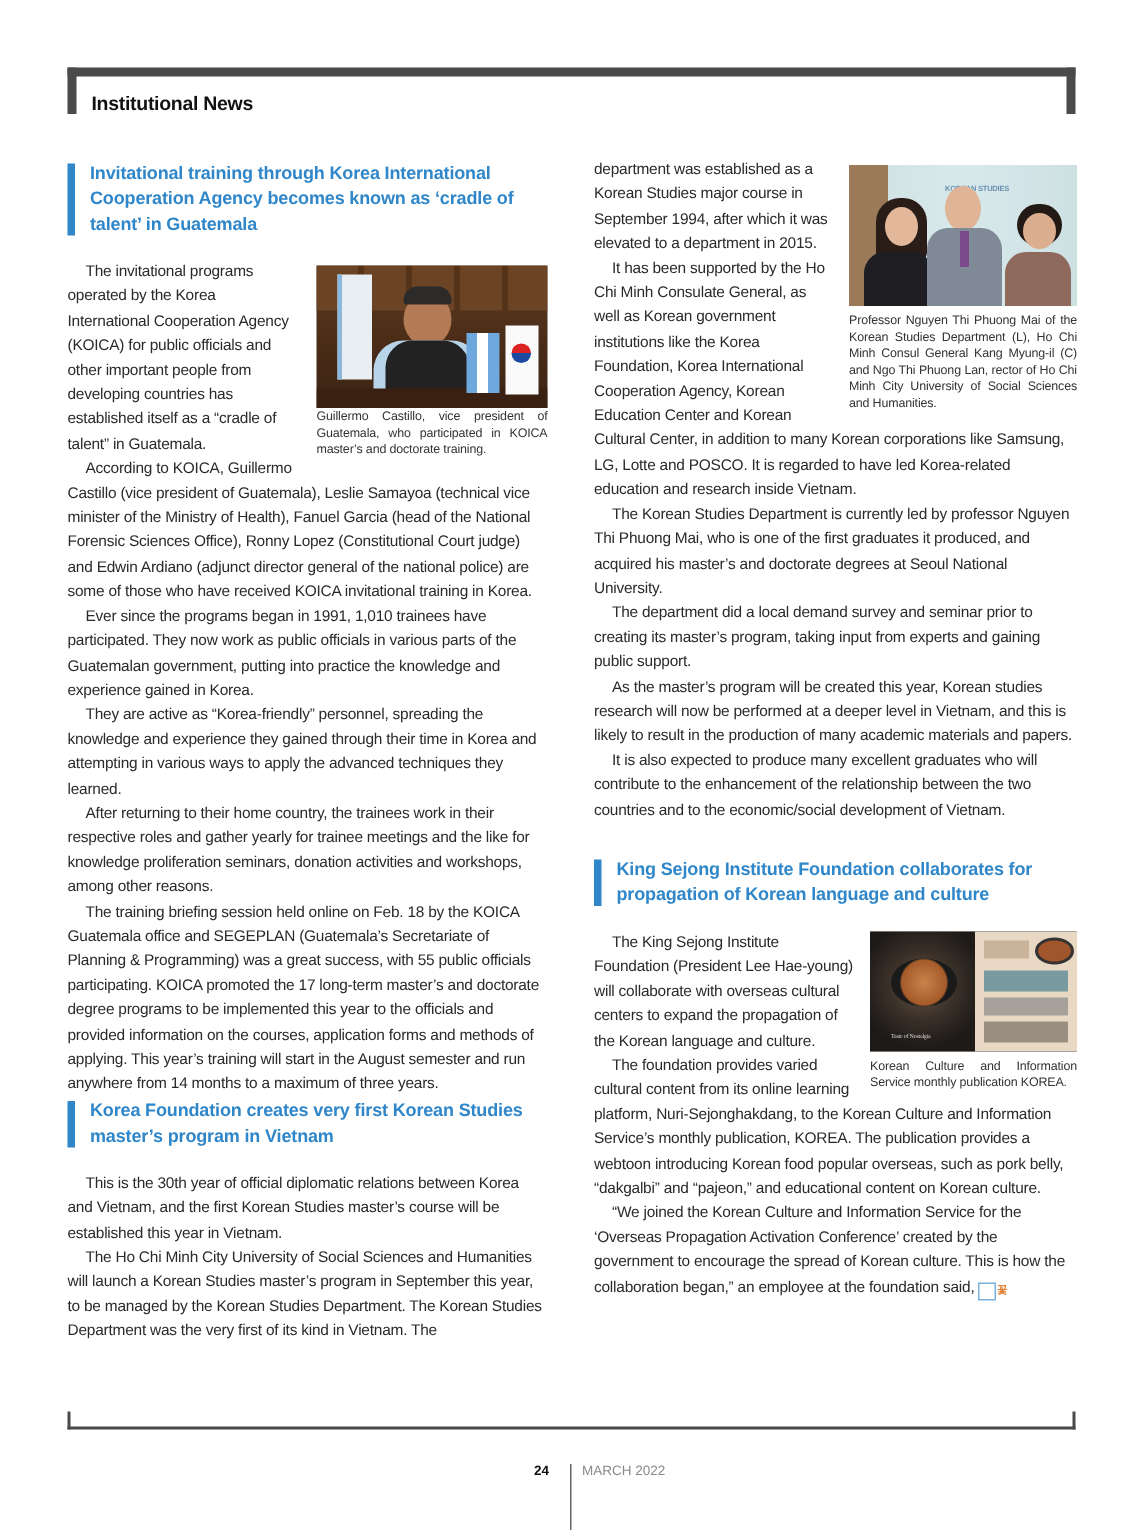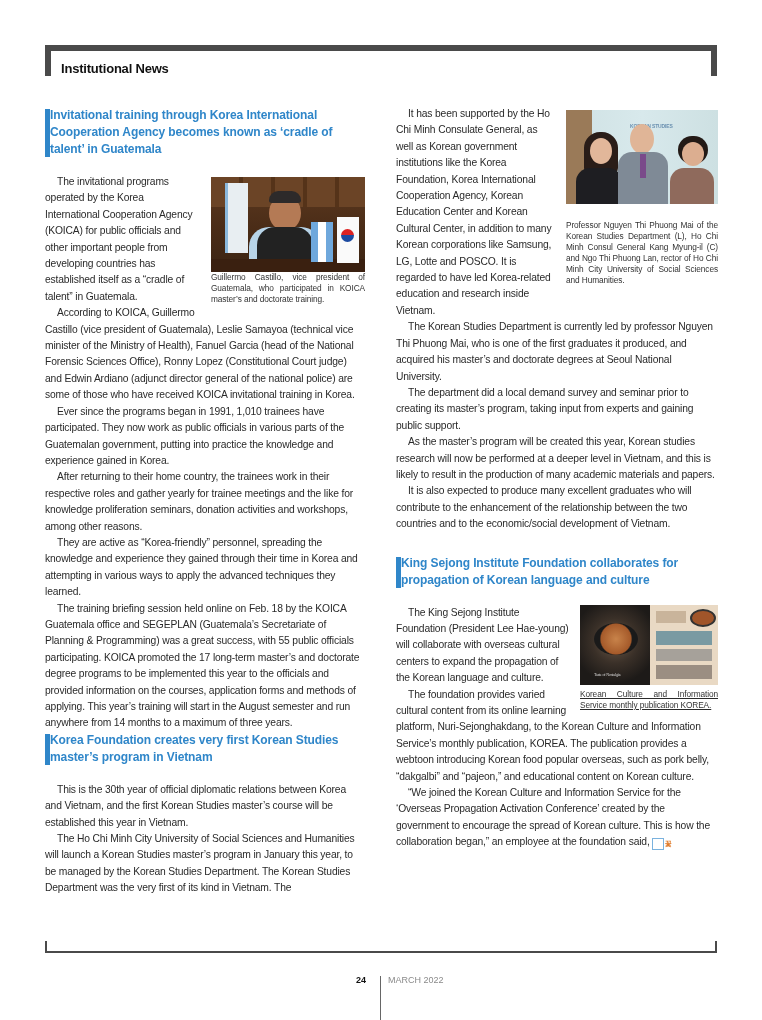--- a/index.html
+++ b/index.html
@@ -12,33 +12,33 @@
 
     .frame-bot { position:absolute; left:45px; top:951px; width:672px; height:2px; background:#4a4a4a; }
     .frame-bl { position:absolute; left:45px; top:941px; width:2px; height:12px; background:#4a4a4a; }
     .frame-br { position:absolute; left:715px; top:941px; width:2px; height:12px; background:#4a4a4a; }
 
     .col { position:absolute; font-size:10.3px; line-height:16.4px; color:#2a2a2a; letter-spacing:-0.15px; }
     .col p { margin:0; text-indent:12px; }
     .col-left { left:45px; top:107px; width:320px; }
     .col-right { left:396px; top:107px; width:322px; }
 
-    .headline { position:relative; padding-left:5px; margin:0 0 16px 0; font-size:12px; line-height:17px;
+    .headline { position:relative; padding-left:15px; margin:0 0 16px 0; font-size:12px; line-height:17px;
                 font-weight:bold; color:#2f86c9; letter-spacing:-0.1px; }
     .headline .bar { position:absolute; left:0; top:2px; bottom:1px; width:5px; background:#2f86c9; }
 
     .fig { float:right; margin:0 0 2px 10px; }
     .fig .cap { font-size:8.3px; line-height:11px; color:#333; text-align:justify; letter-spacing:-0.1px; }
     .fig-1 { width:154px; margin-top:3px; }
     .fig-1 .img { width:154px; height:95px; position:relative; overflow:hidden;
                   background:linear-gradient(180deg,#5e3a20 0%,#4a2c17 55%,#3b2413 100%); }
     .fig-2 { width:152px; margin-top:4px; }
     .fig-2 .img { width:152px; height:94px; position:relative; overflow:hidden;
                   background:linear-gradient(90deg,#cfe1e3 0%,#d8e9ec 50%,#cde0e2 100%); }
-    .fig-3 { width:138px; margin-top:0;text-decoration:underline; }
+    .fig-3 { width:138px; margin-top:0; }
     .fig-3 .img { width:138px; height:80px; position:relative; overflow:hidden; background:#2a2624; }
 
     .shape { position:absolute; }
     .end-mark { display:inline-block; width:10px; height:10px; border:1px solid #7ab2de; vertical-align:-1px;
                 font-size:7px; line-height:10px; text-align:center; color:#e07b2a; font-weight:bold; margin-left:2px; }
 
     .footer-num { position:absolute; left:356px; top:975px; width:18px; text-align:left; font-size:9px; font-weight:bold; color:#111; }
     .footer-sep { position:absolute; left:380px; top:976px; width:1px; height:44px; background:#666; }
     .footer-date { position:absolute; left:388px; top:975px; font-size:9px; color:#8a8a8a; }
   </style>
@@ -69,54 +69,55 @@
         <div class="shape" style="left:0;top:82px;width:154px;height:13px;background:#3a2010;"></div>
         <div class="shape" style="left:100px;top:45px;width:22px;height:40px;background:linear-gradient(90deg,#6fa8dc 0 33%,#fff 33% 66%,#6fa8dc 66%);"></div>
         <div class="shape" style="left:126px;top:40px;width:22px;height:46px;background:#fafafa;"></div>
         <div class="shape" style="left:130px;top:52px;width:13px;height:13px;border-radius:50%;background:linear-gradient(180deg,#d22 50%,#1c4aa0 50%);"></div>
       </div>
       <div class="cap">Guillermo Castillo, vice president of Guatemala, who participated in KOICA master’s and doctorate training.</div>
     </div>
     <p>The invitational programs operated by the Korea International Cooperation Agency (KOICA) for public officials and other important people from developing countries has established itself as a “cradle of talent” in Guatemala.</p>
     <p>According to KOICA, Guillermo Castillo (vice president of Guatemala), Leslie Samayoa (technical vice minister of the Ministry of Health), Fanuel Garcia (head of the National Forensic Sciences Office), Ronny Lopez (Constitutional Court judge) and Edwin Ardiano (adjunct director general of the national police) are some of those who have received KOICA invitational training in Korea.</p>
     <p>Ever since the programs began in 1991, 1,010 trainees have participated. They now work as public officials in various parts of the Guatemalan government, putting into practice the knowledge and experience gained in Korea.</p>
+    <p>They are active as “Korea-friendly” personnel, spreading the knowledge and experience they gained through their time in Korea and attempting in various ways to apply the advanced techniques they learned.</p>
     <p>After returning to their home country, the trainees work in their respective roles and gather yearly for trainee meetings and the like for knowledge proliferation seminars, donation activities and workshops, among other reasons.</p>
-    <p>They are active as “Korea-friendly” personnel, spreading the knowledge and experience they gained through their time in Korea and attempting in various ways to apply the advanced techniques they learned.</p>
     <p>The training briefing session held online on Feb. 18 by the KOICA Guatemala office and SEGEPLAN (Guatemala’s Secretariate of Planning &amp; Programming) was a great success, with 55 public officials participating. KOICA promoted the 17 long-term master’s and doctorate degree programs to be implemented this year to the officials and provided information on the courses, application forms and methods of applying. This year’s training will start in the August semester and run anywhere from 14 months to a maximum of three years.</p>
   </div>
 
   <h2 class="headline" style="">
     <span class="bar"></span>
     <span>Korea Foundation creates very first Korean Studies master’s program in Vietnam</span>
   </h2>
 
   <div style="margin-top:4px;">
     <p>This is the 30th year of official diplomatic relations between Korea and Vietnam, and the first Korean Studies master’s course will be established this year in Vietnam.</p>
-    <p>The Ho Chi Minh City University of Social Sciences and Humanities will launch a Korean Studies master’s program in January this year, to be managed by the Korean Studies Department. The Korean Studies Department was the very first of its kind in Vietnam. The</p>
+    <p>The Ho Chi Minh City University of Social Sciences and Humanities will launch a Korean Studies master’s program in September this year, to be managed by the Korean Studies Department. The Korean Studies Department was the very first of its kind in Vietnam. The</p>
   </div>
 </div>
 
 <div class="col col-right" style="top:106px;">
   <div>
     <div class="fig fig-2">
       <div class="img">
         <div class="shape" style="left:0;top:0;width:26px;height:94px;background:#9a7a58;"></div>
         <div class="shape" style="left:64px;top:8px;width:78px;font-size:5px;color:#6a90b0;font-weight:bold;">KOREAN STUDIES</div>
         <div class="shape" style="left:18px;top:22px;width:34px;height:44px;border-radius:16px 16px 8px 8px;background:#2a1d18;"></div>
         <div class="shape" style="left:24px;top:28px;width:22px;height:26px;border-radius:50%;background:#e2b79a;"></div>
         <div class="shape" style="left:10px;top:58px;width:46px;height:40px;border-radius:14px 14px 0 0;background:#1e1e22;"></div>
         <div class="shape" style="left:64px;top:14px;width:24px;height:30px;border-radius:50%;background:#e0b597;"></div>
         <div class="shape" style="left:52px;top:42px;width:50px;height:52px;border-radius:14px 14px 0 0;background:#7f8a96;"></div>
         <div class="shape" style="left:74px;top:44px;width:6px;height:24px;background:#7a4a8a;"></div>
         <div class="shape" style="left:112px;top:26px;width:30px;height:28px;border-radius:14px;background:#231a16;"></div>
         <div class="shape" style="left:116px;top:32px;width:22px;height:24px;border-radius:50%;background:#dcae90;"></div>
         <div class="shape" style="left:104px;top:58px;width:44px;height:38px;border-radius:14px 14px 0 0;background:#8f6a5c;"></div>
       </div>
-      <div class="cap" style="margin-top:16px;">Professor Nguyen Thi Phuong Mai of the Korean Studies Department (L), Ho Chi Minh Consul General Kang Myung-il (C) and Ngo Thi Phuong Lan, rector of Ho Chi Minh City University of Social Sciences and Humanities.</div>
+      <div class="cap" style="margin-top:4px;">Professor Nguyen Thi Phuong Mai of the Korean Studies Department (L), Ho Chi Minh Consul General Kang Myung-il (C) and Ngo Thi Phuong Lan, rector of Ho Chi Minh City University of Social Sciences and Humanities.</div>
     </div>
+    <p style="text-indent:0;">department was established as a Korean Studies major course in September 1994, after which it was elevated to a department in 2015.</p>
     <p>It has been supported by the Ho Chi Minh Consulate General, as well as Korean government institutions like the Korea Foundation, Korea International Cooperation Agency, Korean Education Center and Korean Cultural Center, in addition to many Korean corporations like Samsung, LG, Lotte and POSCO. It is regarded to have led Korea-related education and research inside Vietnam.</p>
     <p>The Korean Studies Department is currently led by professor Nguyen Thi Phuong Mai, who is one of the first graduates it produced, and acquired his master’s and doctorate degrees at Seoul National University.</p>
     <p>The department did a local demand survey and seminar prior to creating its master’s program, taking input from experts and gaining public support.</p>
     <p>As the master’s program will be created this year, Korean studies research will now be performed at a deeper level in Vietnam, and this is likely to result in the production of many academic materials and papers.</p>
     <p>It is also expected to produce many excellent graduates who will contribute to the enhancement of the relationship between the two countries and to the economic/social development of Vietnam.</p>
   </div>
 
   <h2 class="headline" style="margin-top:22px;">
     <span class="bar"></span>
     <span>King Sejong Institute Foundation collaborates for propagation of Korean language and culture</span>

